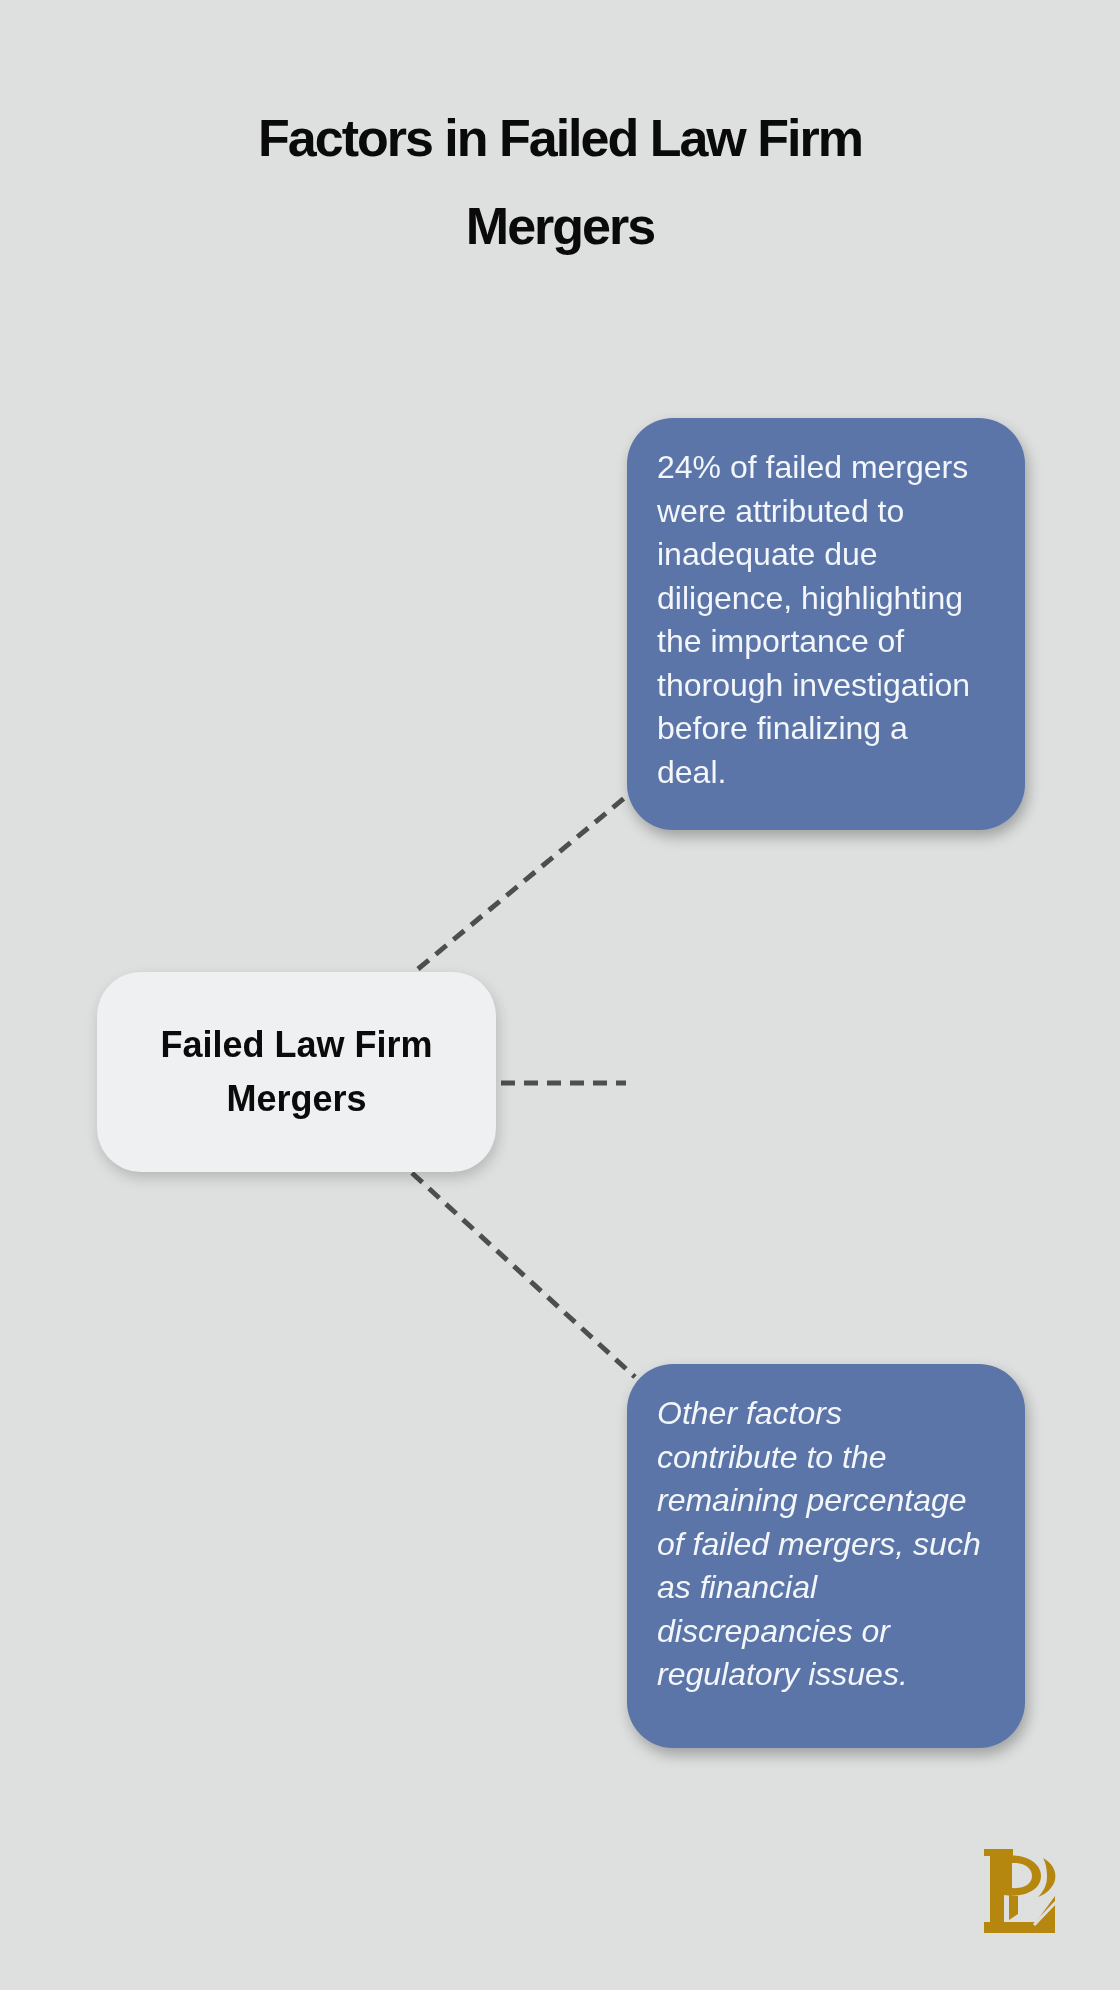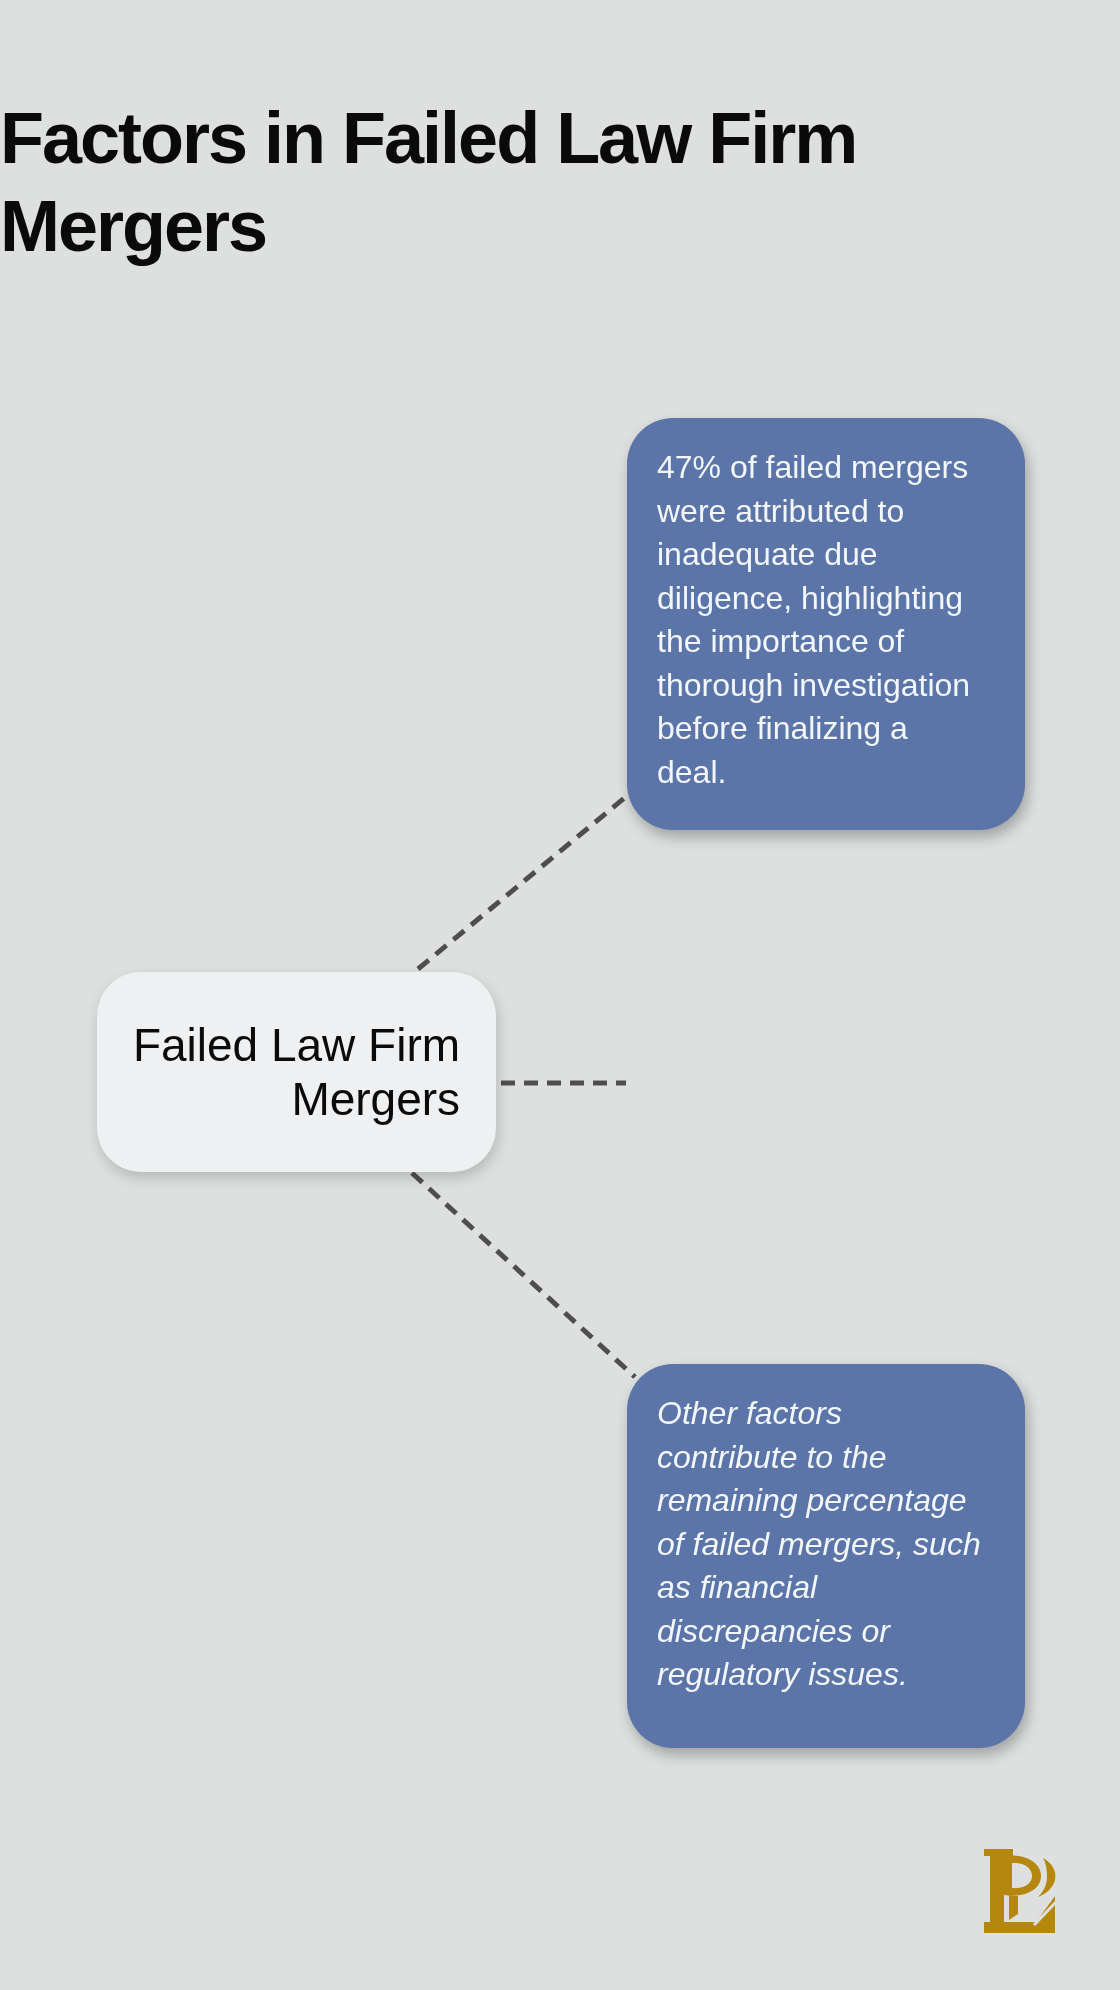--- a/index.html
+++ b/index.html
@@ -11,21 +11,22 @@
     height: 1990px;
     background: #dee0e0;
     overflow: hidden;
   }
 
   .title {
     position: absolute;
     left: 0;
     top: 94px;
     width: 1120px;
-    font-size: 72px;
+    text-align: center;
+    font-size: 52px;
     line-height: 88px;
     font-weight: bold;
     letter-spacing: -2px;
     color: #0a0a0a;
     white-space: pre-line;
   }
 
   .center-node {
     position: absolute;
     left: 97px;
@@ -33,25 +34,25 @@
     width: 399px;
     height: 200px;
     background: #eff0f2;
     border-radius: 44px;
     box-shadow: 2px 6px 14px rgba(0,0,0,0.18);
     display: flex;
     align-items: center;
     justify-content: center;
   }
   .center-node .label {
-    font-size: 46px;
+    font-size: 36px;
     line-height: 54px;
-    font-weight: normal;
+    font-weight: bold;
     color: #0b0b0b;
-    text-align: right;
+    text-align: center;
     white-space: pre-line;
   }
 
   .factor-card {
     position: absolute;
     left: 627px;
     width: 398px;
     background: #5b75a9;
     border-radius: 46px;
     box-shadow: 3px 7px 14px rgba(0,0,0,0.28);
@@ -98,21 +99,21 @@
     <line x1="501" y1="1083" x2="626" y2="1083" stroke="#4e4e4e" stroke-width="5" stroke-dasharray="14 9"></line>
     <line x1="412" y1="1173" x2="635" y2="1377" stroke="#4e4e4e" stroke-width="5" stroke-dasharray="14 9"></line>
   </svg>
 
   <div class="center-node">
     <div class="label">Failed Law Firm
 Mergers</div>
   </div>
 
   <div class="factor-card card-1">
-    <div class="factor-text">47% of failed mergers
+    <div class="factor-text">24% of failed mergers
 were attributed to
 inadequate due
 diligence, highlighting
 the importance of
 thorough investigation
 before finalizing a
 deal.</div>
   </div>
 
 

